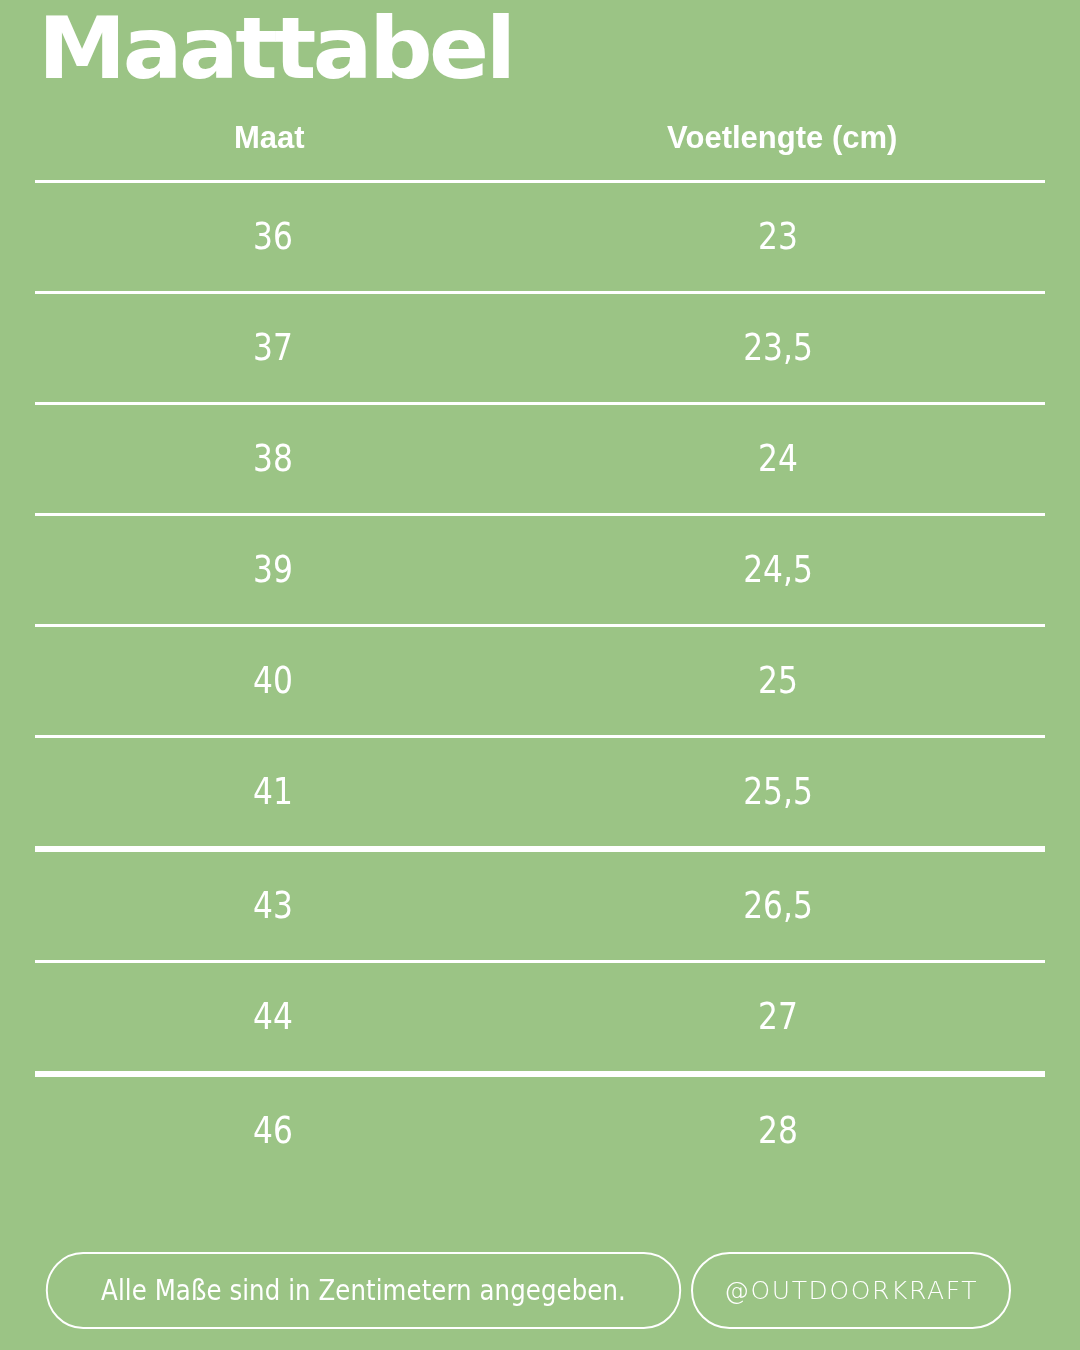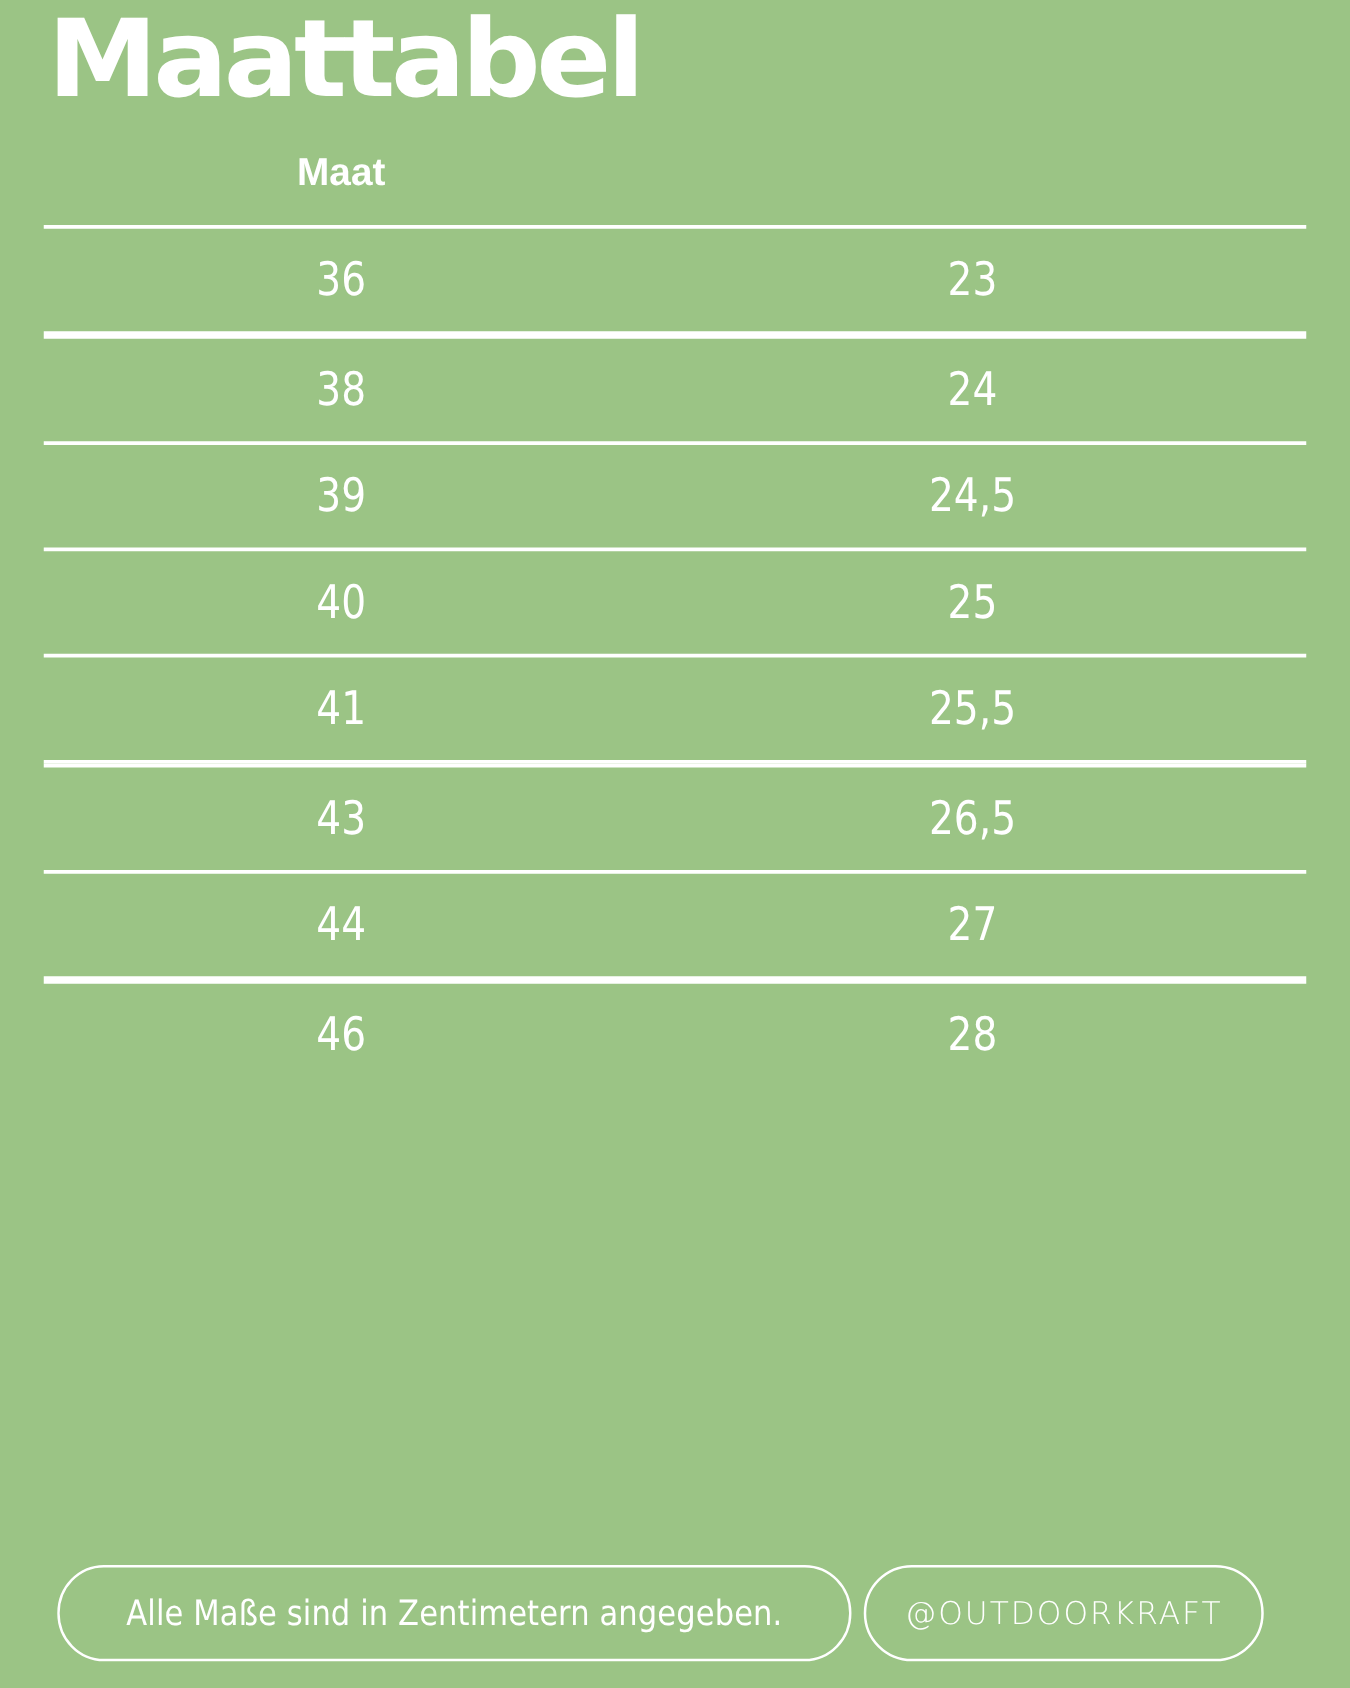--- a/index.html
+++ b/index.html
@@ -69,21 +69,21 @@
   .col-b { width: 534px; }
 
   .divider {
     width: 1010px;
     height: 3px;
     background: #ffffff;
   }
 
   .row {
     display: flex;
-    height: 82px;
+    height: 108px;
     align-items: center;
   }
 
   .td {
     color: #ffffff;
     font-family: "DejaVu Sans Condensed", "DejaVu Sans", sans-serif;
     font-weight: 300;
     font-size: 37px;
     line-height: 44px;
     text-align: center;
@@ -138,30 +138,35 @@
 <body>
 
 <div class="page">
 
   <div class="title">Maattabel</div>
 
   <div class="table">
 
     <div class="thead">
       <div class="th col-a">Maat</div>
+      <div class="th col-b">Voetlengte (cm)</div>
     </div>
 
     <div class="divider"></div>
 
     <div id="rows-host">
         <div class="row">
           <div class="td col-a">36</div>
           <div class="td col-b">23</div>
         </div>
         <div class="divider"></div>
+        <div class="row">
+          <div class="td col-a">37</div>
+          <div class="td col-b">23,5</div>
+        </div>
         <div class="divider"></div>
         <div class="row">
           <div class="td col-a">38</div>
           <div class="td col-b">24</div>
         </div>
         <div class="divider"></div>
         <div class="row">
           <div class="td col-a">39</div>
           <div class="td col-b">24,5</div>
         </div>

